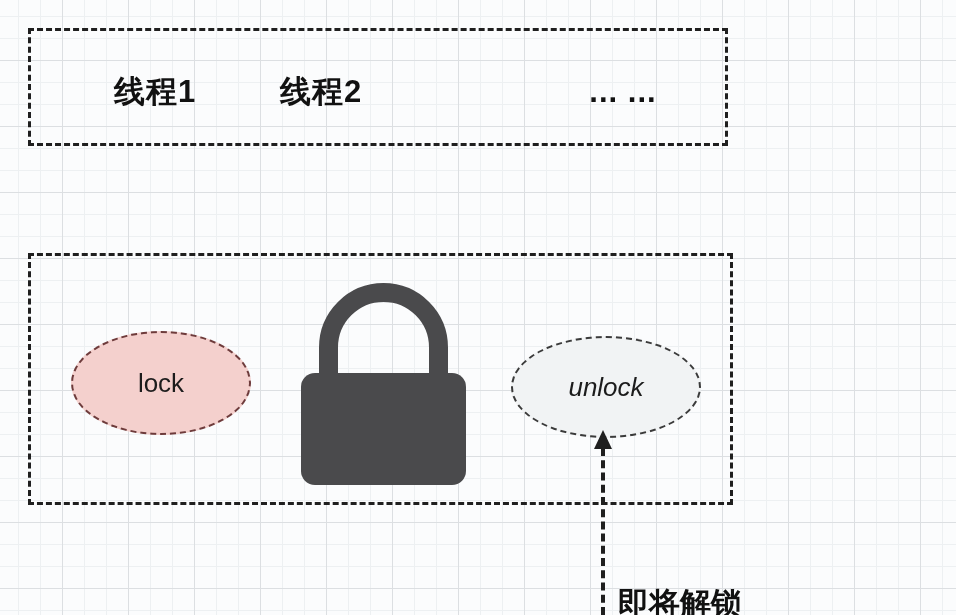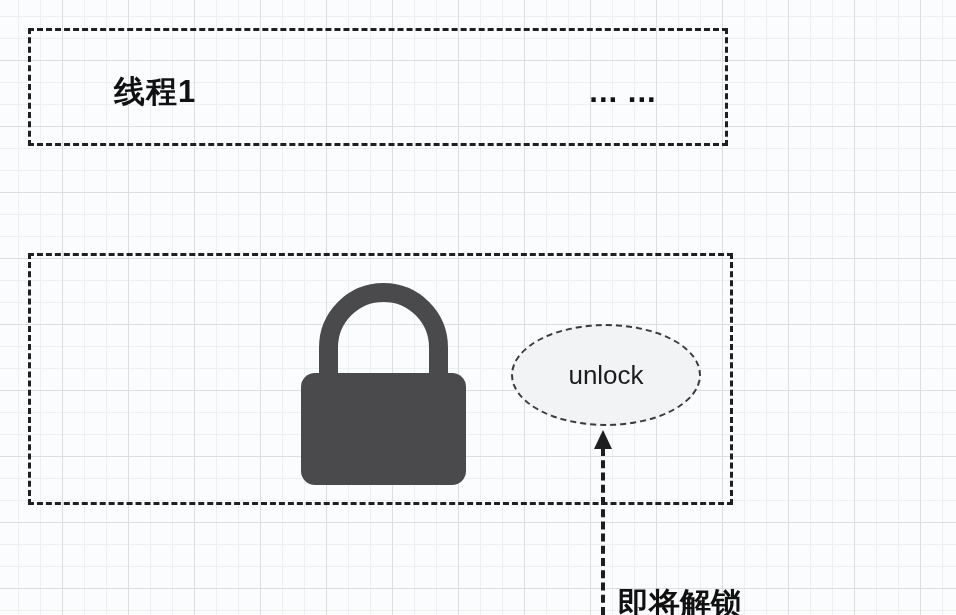--- a/index.html
+++ b/index.html
@@ -50,23 +50,24 @@
     display:flex;align-items:center;justify-content:center;
     box-sizing:border-box;
     font-size:26px;font-weight:500;color:#1c1c1c;
   }
   .lock-ellipse{
     left:40px;top:75px;width:180px;height:104px;
     background:var(--lock-fill,#f4d0cd);
     border:2px dashed var(--lock-border,#6e3b3b);
   }
   .unlock-ellipse{
-    left:480px;top:68px;width:190px;height:102px;
+    left:480px;top:80px;width:190px;height:102px;
     background:var(--unlock-fill,#f1f3f4);
     border:2px dashed var(--unlock-border,#3a3a3a);
+    font-style:italic;
   }
   .padlock{
     position:absolute;left:268px;top:25px;width:170px;height:210px;
   }
   .padlock path{stroke:var(--padlock,#4a4a4c);}
   .padlock rect{fill:var(--padlock,#4a4a4c);}
   .arrow-head{
     position:absolute;left:594px;top:430px;
     width:0;height:0;
     border-left:9px solid transparent;
@@ -78,24 +79,28 @@
     border-left:4px dashed var(--dashed-border,#1f1f1f);
   }
 </style>
 </head>
 <body>
 
 <div class="canvas">
 
   <div class="dashed-box waiting-box">
     <span class="thread" style="left:124px">线程1</span>
+    <span class="thread" style="left:290px">线程2</span>
     <span class="thread" style="left:592px">... ...</span>
   </div>
 
   <div class="dashed-box mutex-box">
+    <div class="ellipse lock-ellipse">
+      <span>lock</span>
+    </div>
 
     <svg class="padlock" viewBox="0 0 170 210" aria-hidden="true">
       <path d="M29.5 104 L29.5 66.5 A55 55 0 0 1 139.5 66.5 L139.5 104" fill="none" stroke-width="19"></path>
       <rect x="2" y="92" width="165" height="112" rx="14"></rect>
     </svg>
 
     <div class="ellipse unlock-ellipse">
       <span>unlock</span>
     </div>
   </div>

